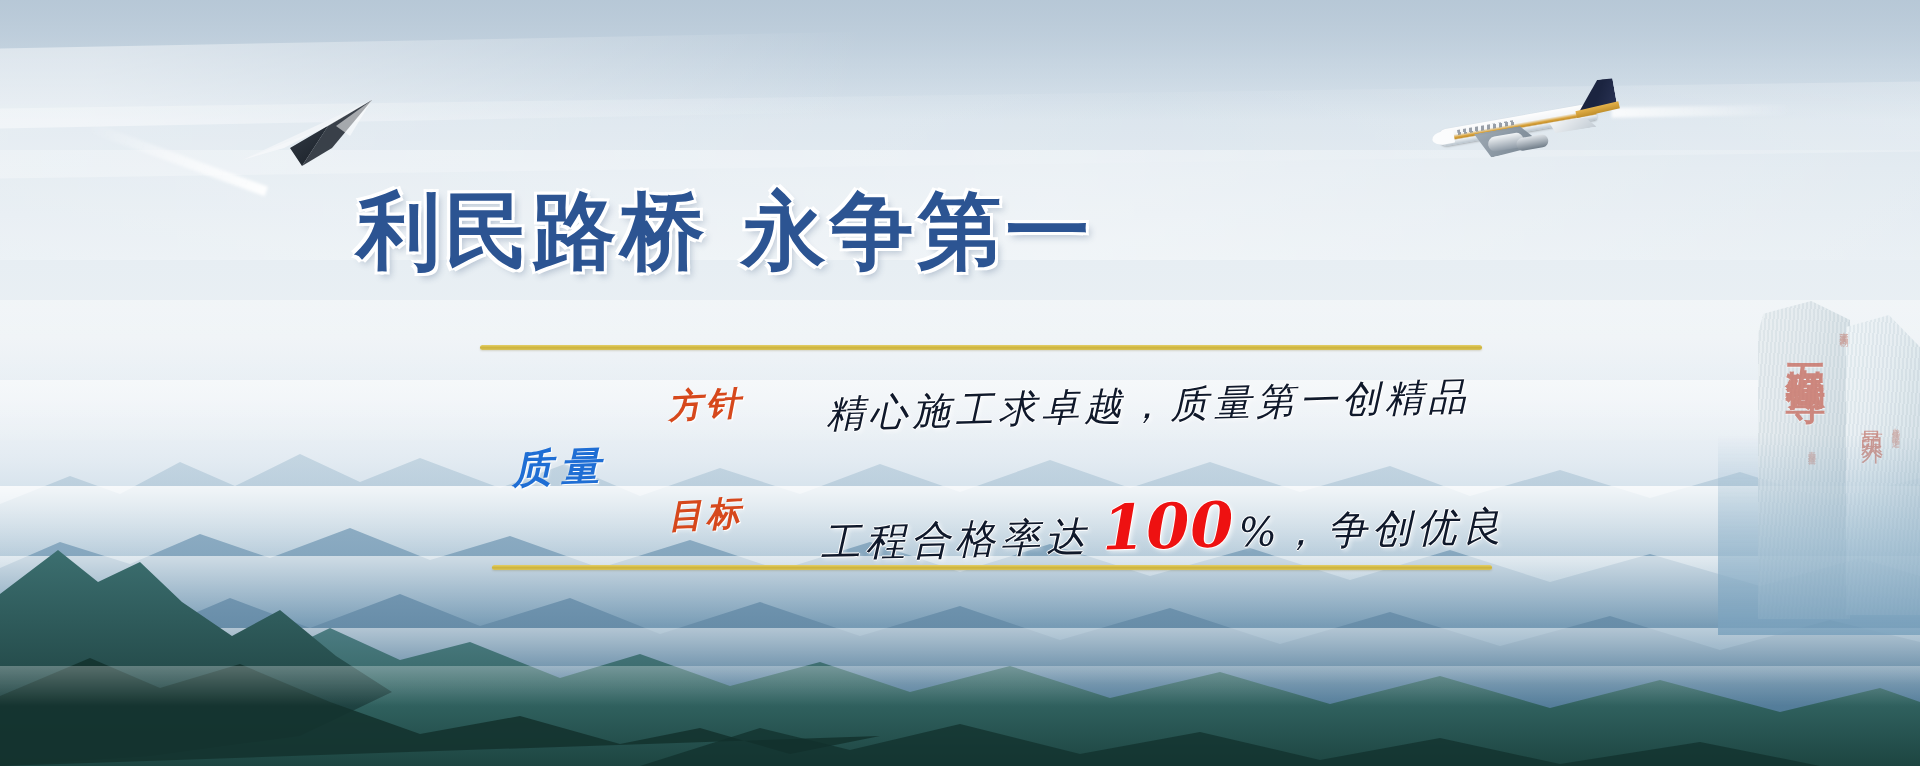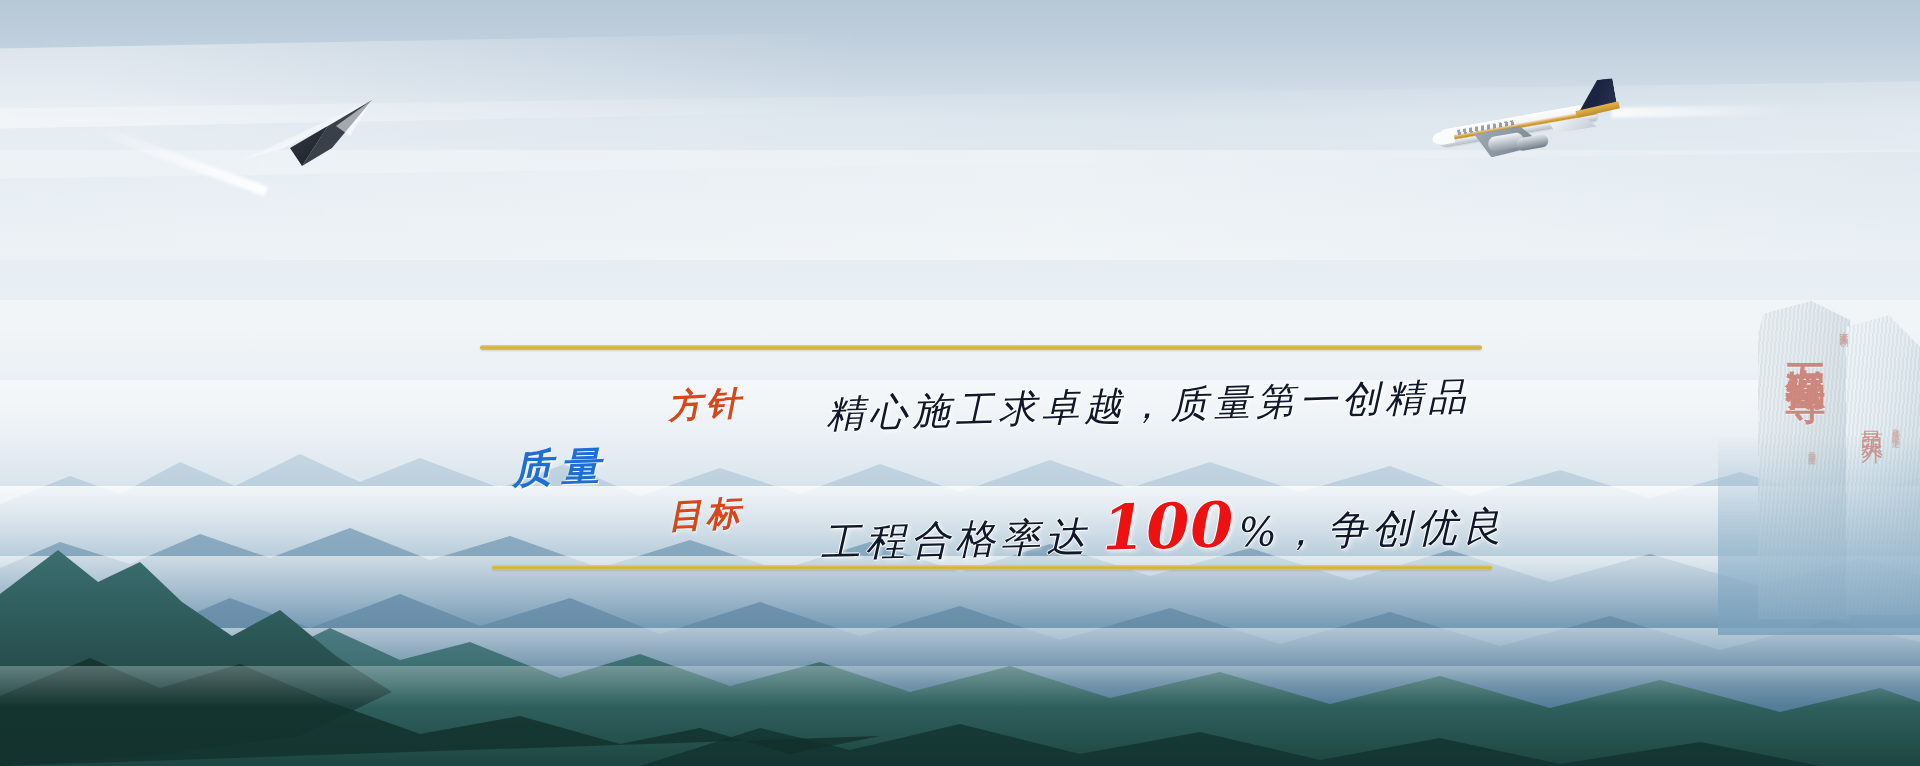--- a/index.html
+++ b/index.html
@@ -400,20 +400,21 @@
     <div class="slab slabA"></div>
     <div class="slab slabB"></div>
     <div class="txttiny1">光緒丁未五月勒</div>
     <div class="txtmain">五嶽獨尊</div>
     <div class="txttiny2">泰安府正堂書</div>
     <div class="txtsub">昂頭天外</div>
     <div class="txttiny3">九壁生紫奇 曉然于道之</div>
     <div class="fogfade"></div>
   </div>
 
+  <div id="headline">利民路桥 永争第一</div>
 
   <div class="rule" id="rule-top"></div>
 
   <div id="label-quality">质量</div>
 
   <div class="label-red" id="label-policy">方针</div>
 
   <div class="calli" id="calli-line1">精心施工求卓越，质量第一创精品</div>
 
   <div class="label-red" id="label-goal">目标</div>

